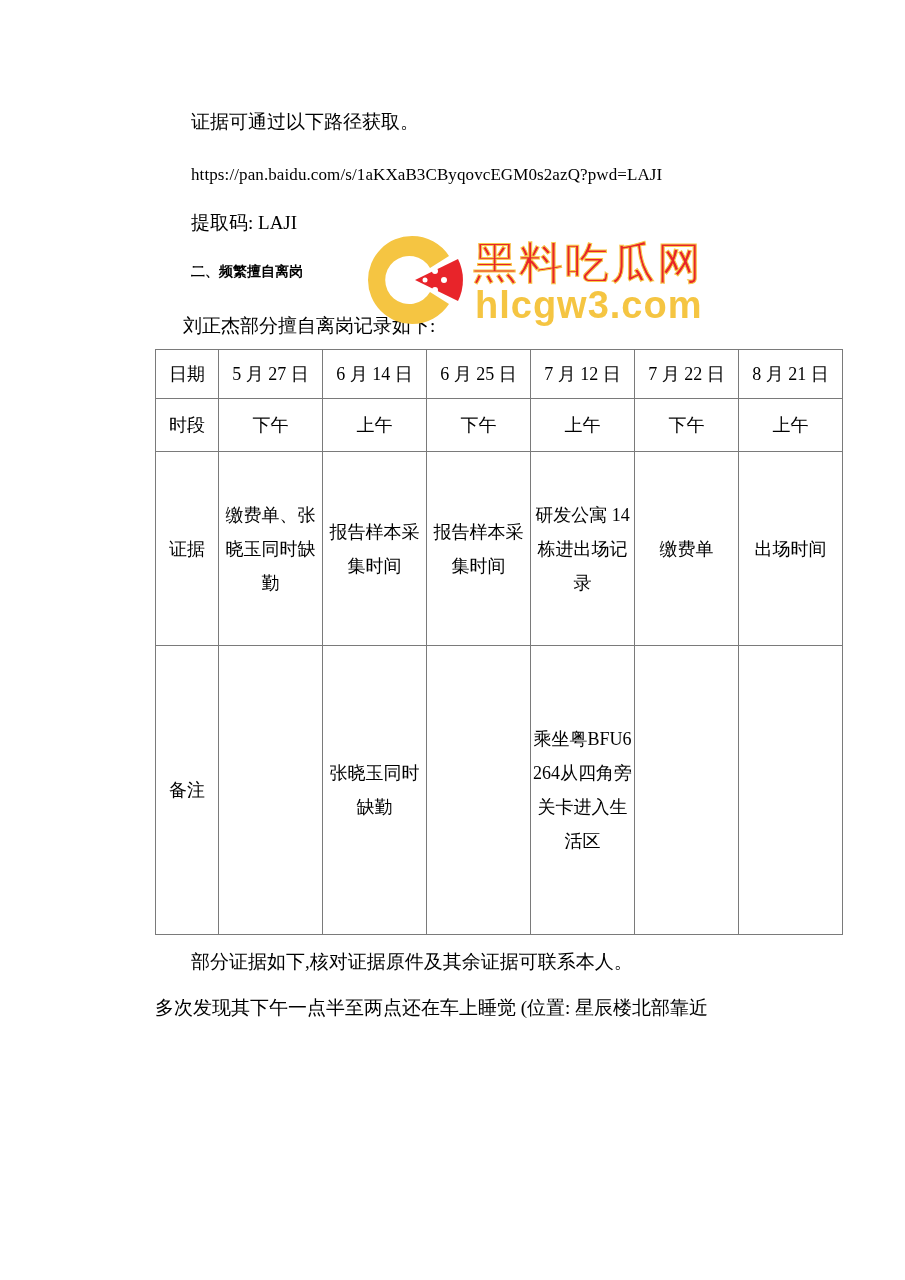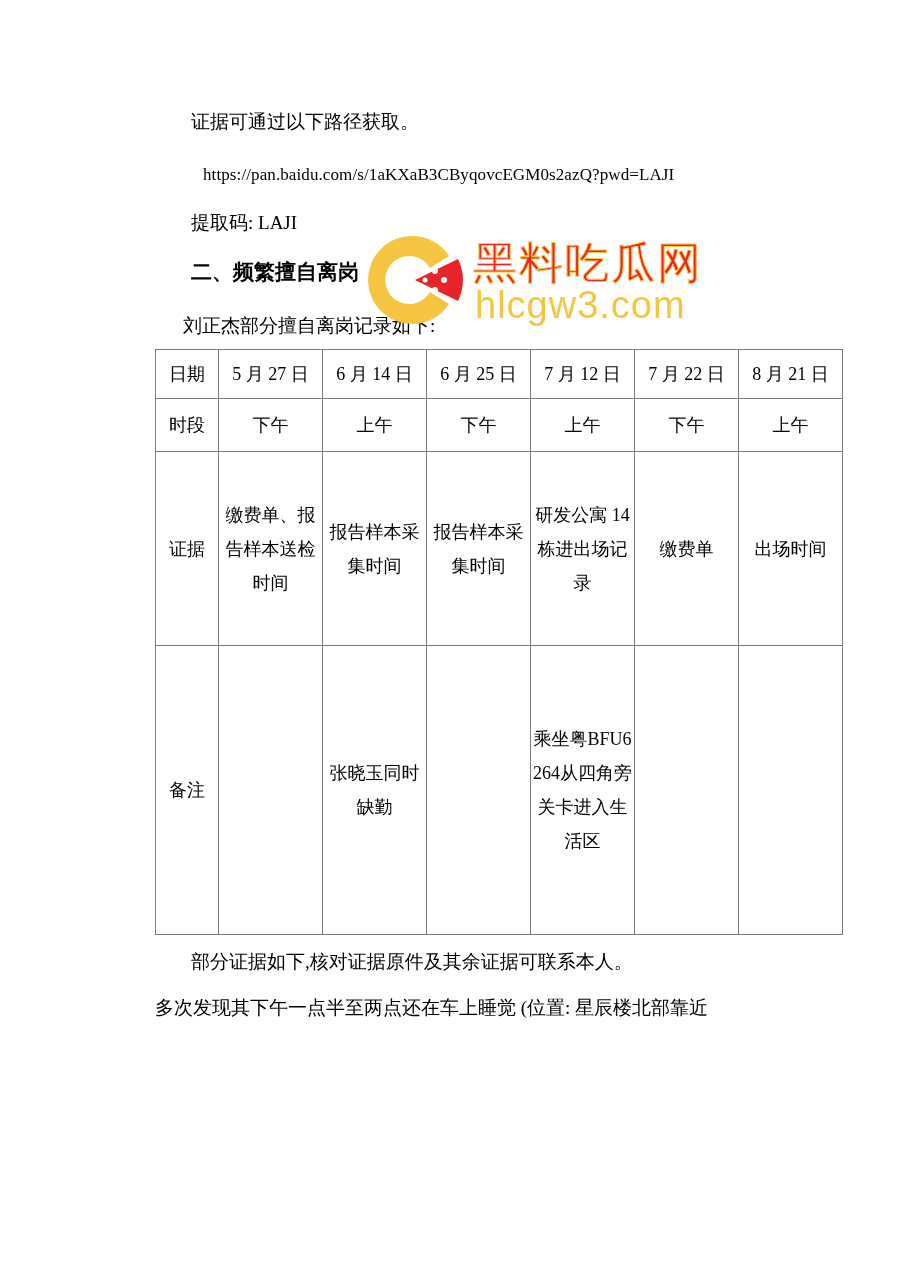--- a/index.html
+++ b/index.html
@@ -35,31 +35,31 @@
     line-height: 34px;
   }
   .para-indent {
     text-indent: 36px;
   }
   .spacer-20 { height: 20px; }
   .spacer-16 { height: 16px; }
   .url-line {
     font-size: 17px;
     letter-spacing: 0.1px;
-    margin-left: 48px;
-    line-height: 32px;
-  }
-  .code-line {
-    font-size: 19px;
     margin-left: 36px;
     line-height: 32px;
   }
+  .code-line {
+    font-size: 19px;
+    margin-left: 36px;
+    line-height: 32px;
+  }
   .heading {
     font-weight: bold;
-    font-size: 21px;
+    font-size: 14px;
     margin-left: 36px;
     line-height: 34px;
   }
   .caption {
     font-size: 19px;
     margin-left: 28px;
     line-height: 34px;
   }
 
   table.record-table {
@@ -123,21 +123,21 @@
     color: #e8242a;
     letter-spacing: 2px;
     -webkit-text-stroke: 1px #f7c948;
     white-space: nowrap;
   }
   .wm-text-bottom {
     position: absolute;
     left: 120px;
     top: 56px;
     font-family: "Liberation Sans", sans-serif;
-    font-weight: normal;
+    font-weight: bold;
     font-size: 38px;
     color: #f5c542;
     letter-spacing: 1px;
     white-space: nowrap;
   }
 </style>
 </head>
 <body>
 
 <div class="page">
@@ -176,21 +176,21 @@
         <td class="col-label">时段</td>
         <td>下午</td>
         <td>上午</td>
         <td>下午</td>
         <td>上午</td>
         <td>下午</td>
         <td>上午</td>
       </tr>
       <tr class="row-evidence">
         <td class="col-label">证据</td>
-        <td>缴费单、报告样本送检时间</td>
+        <td>缴费单、张晓玉同时缺勤</td>
         <td>报告样本采集时间</td>
         <td>报告样本采集时间</td>
         <td>研发公寓 14 栋进出场记录</td>
         <td>缴费单</td>
         <td>出场时间</td>
       </tr>
       <tr class="row-remark">
         <td class="col-label">备注</td>
         <td></td>
         <td>张晓玉同时缺勤</td>

